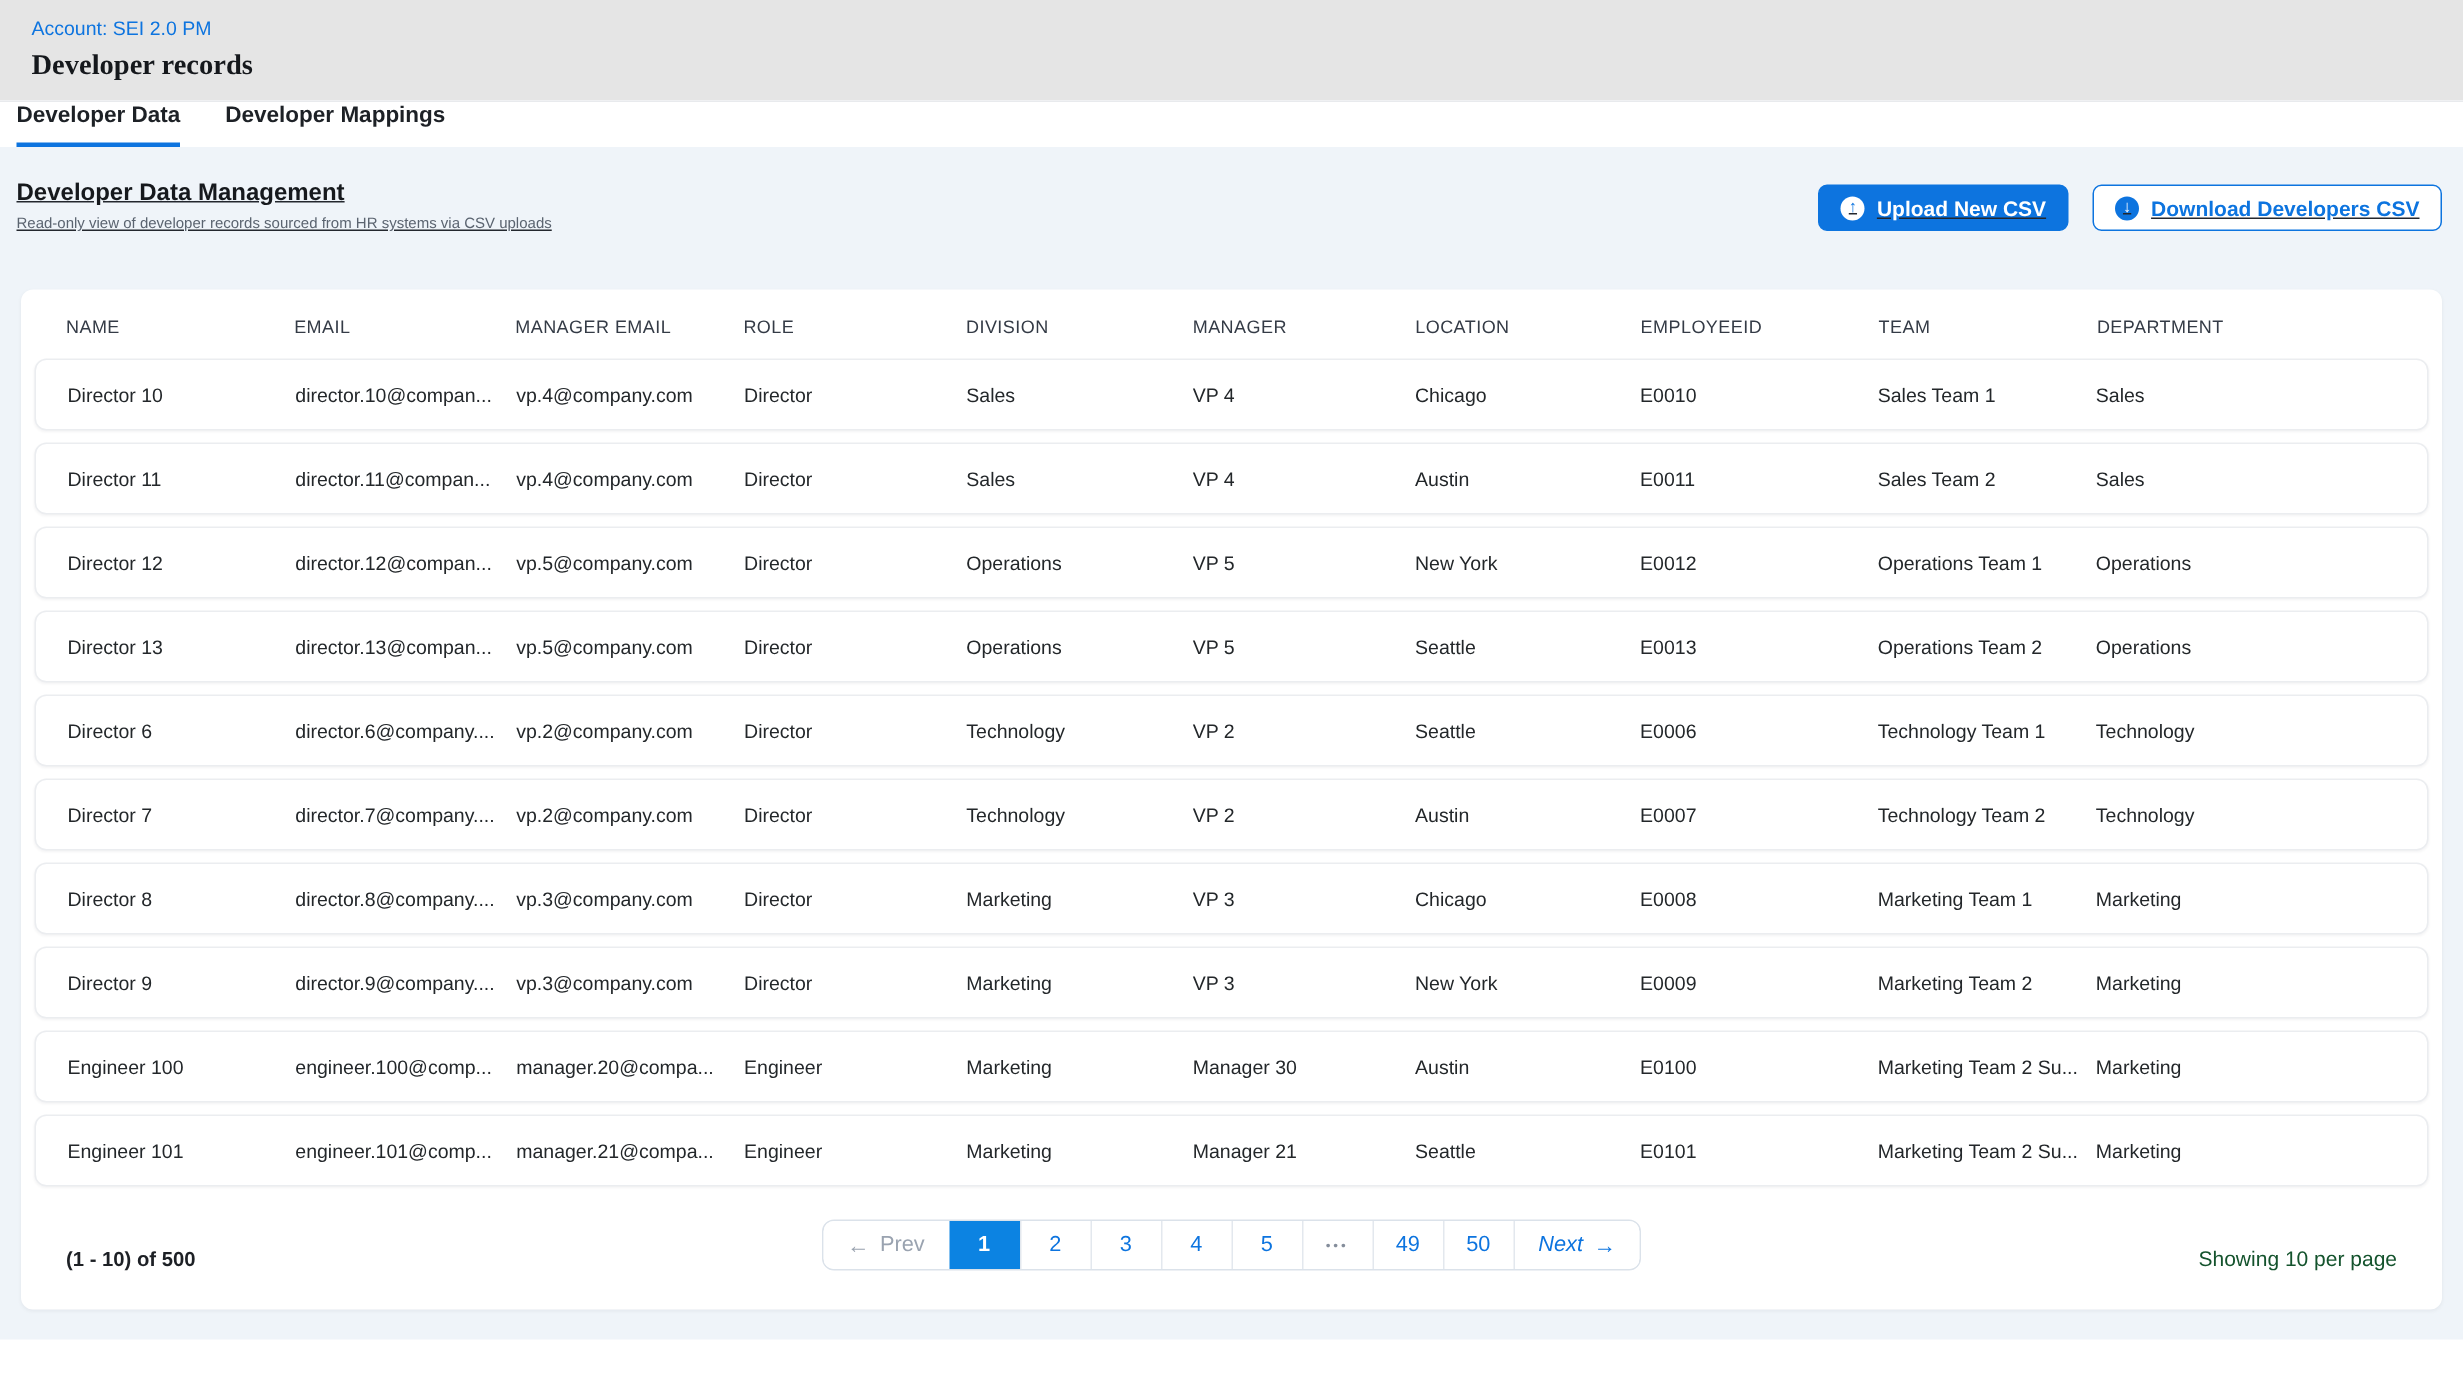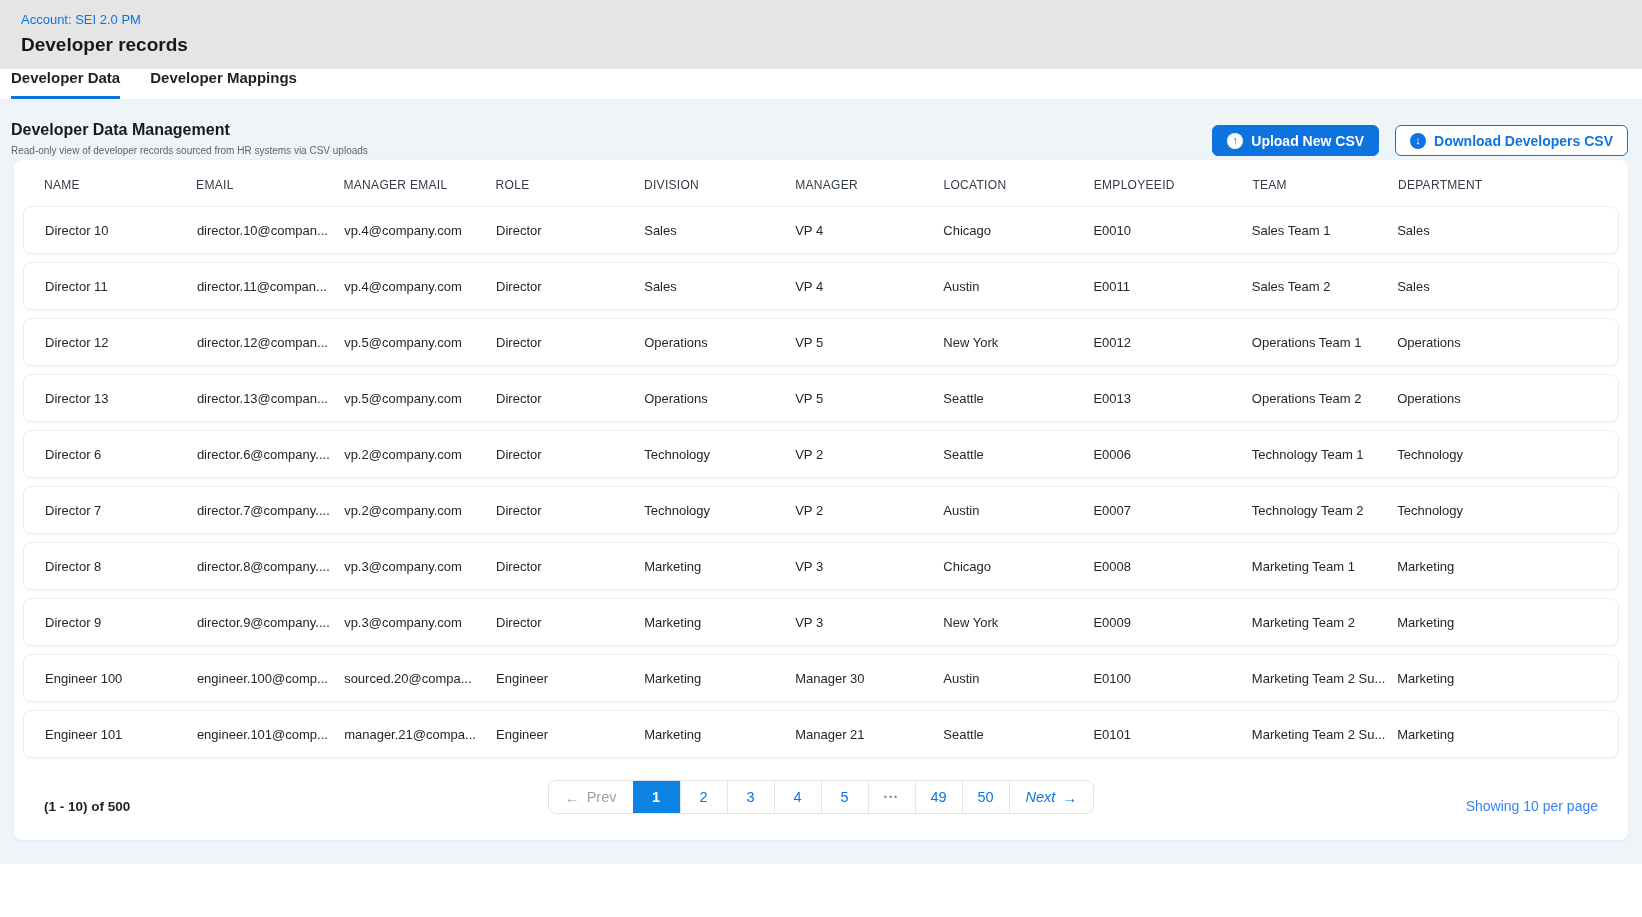--- a/index.html
+++ b/index.html
@@ -11,39 +11,39 @@
     color: #23272e;
     overflow: hidden;
   }
 
   
   .page-header { padding: 10px 21px 12px; background: #e5e5e5; }
   .account-link {
     color: #0d74df; font-size: 13px; text-decoration: none; display: inline-block;
     margin-bottom: 7px; cursor: pointer;
   }
-  .page-title { font-size: 19px; font-weight: 700; color: #15181c; }
+  .page-title { font-size: 19px; font-weight: 700; color: #15181c; font-family: Liberation Serif, serif; }
 
   
   .tabbar {
     border-top: 1px solid #e8eaed;
     padding: 0 11px; background: #fff;
     display: flex; gap: 30px; align-items: flex-end; height: 31px;
   }
   .tab {
     font-size: 15px; font-weight: 700; color: #1d2126;
     padding: 12px 0 10px; cursor: pointer; border-bottom: 3px solid transparent;
   }
   .tab.active { border-bottom-color: #0d74df; }
 
   
   .section { background: #eff4f9; padding: 22px 0 20px; min-height: 765px; }
   .section-head {
-    display: flex; justify-content: space-between; align-items: flex-end;
-    padding: 0 14px 0 11px; margin-bottom: 4px;
+    display: flex; justify-content: space-between; align-items: center;
+    padding: 0 14px 0 11px; margin-bottom: 38px; text-decoration: underline;
   }
   .section-title { font-size: 16px; font-weight: 700; color: #16191d; margin-bottom: 6px; }
   .section-subtitle { font-size: 10px; color: #5b6470; }
   .head-actions { display: flex; gap: 16px; padding-top: 2px; }
   .btn {
     display: inline-flex; align-items: center; gap: 8px;
     height: 31px; padding: 0 14px; border-radius: 6px;
     font-size: 14px; font-weight: 700; cursor: pointer;
     font-family: inherit;
   }
@@ -79,21 +79,21 @@
     background: #fff; border: 1px solid #ebedf0; border-radius: 8px;
     box-shadow: 0 1px 2px rgba(16,24,40,.05);
   }
   .td { font-size: 13px; color: #23272a; white-space: nowrap; overflow: hidden; }
 
   
   .pager-bar {
     display: flex; align-items: flex-end; padding: 12px 21px 26px;
   }
   .range-text { flex: 1; font-size: 13.5px; font-weight: 600; color: #1d2025; }
-  .per-page { flex: 1; text-align: right; font-size: 14px; color: #3b82f6; }
+  .per-page { flex: 1; text-align: right; font-size: 14px; color: #14532d; }
   .pager-group {
     display: flex; background: #fff; border: 1px solid #dbe2ea;
     border-radius: 8px; overflow: hidden; height: 34px;
   }
   .pages { display: contents; }
   .pg {
     background: #fff; border: none; border-left: 1px solid #e3e8ee;
     min-width: 47px; padding: 0 12px; font-size: 14.5px; color: #0d74df;
     cursor: pointer; font-family: inherit; display: inline-flex;
     align-items: center; justify-content: center; gap: 7px;
@@ -243,21 +243,21 @@
           <div class="td">Marketing</div>
           <div class="td">VP 3</div>
           <div class="td">New York</div>
           <div class="td">E0009</div>
           <div class="td">Marketing Team 2</div>
           <div class="td">Marketing</div>
         </div>
         <div class="tr grid-cols">
           <div class="td">Engineer 100</div>
           <div class="td">engineer.100@comp...</div>
-          <div class="td">sourced.20@compa...</div>
+          <div class="td">manager.20@compa...</div>
           <div class="td">Engineer</div>
           <div class="td">Marketing</div>
           <div class="td">Manager 30</div>
           <div class="td">Austin</div>
           <div class="td">E0100</div>
           <div class="td">Marketing Team 2 Su...</div>
           <div class="td">Marketing</div>
         </div>
         <div class="tr grid-cols">
           <div class="td">Engineer 101</div>

